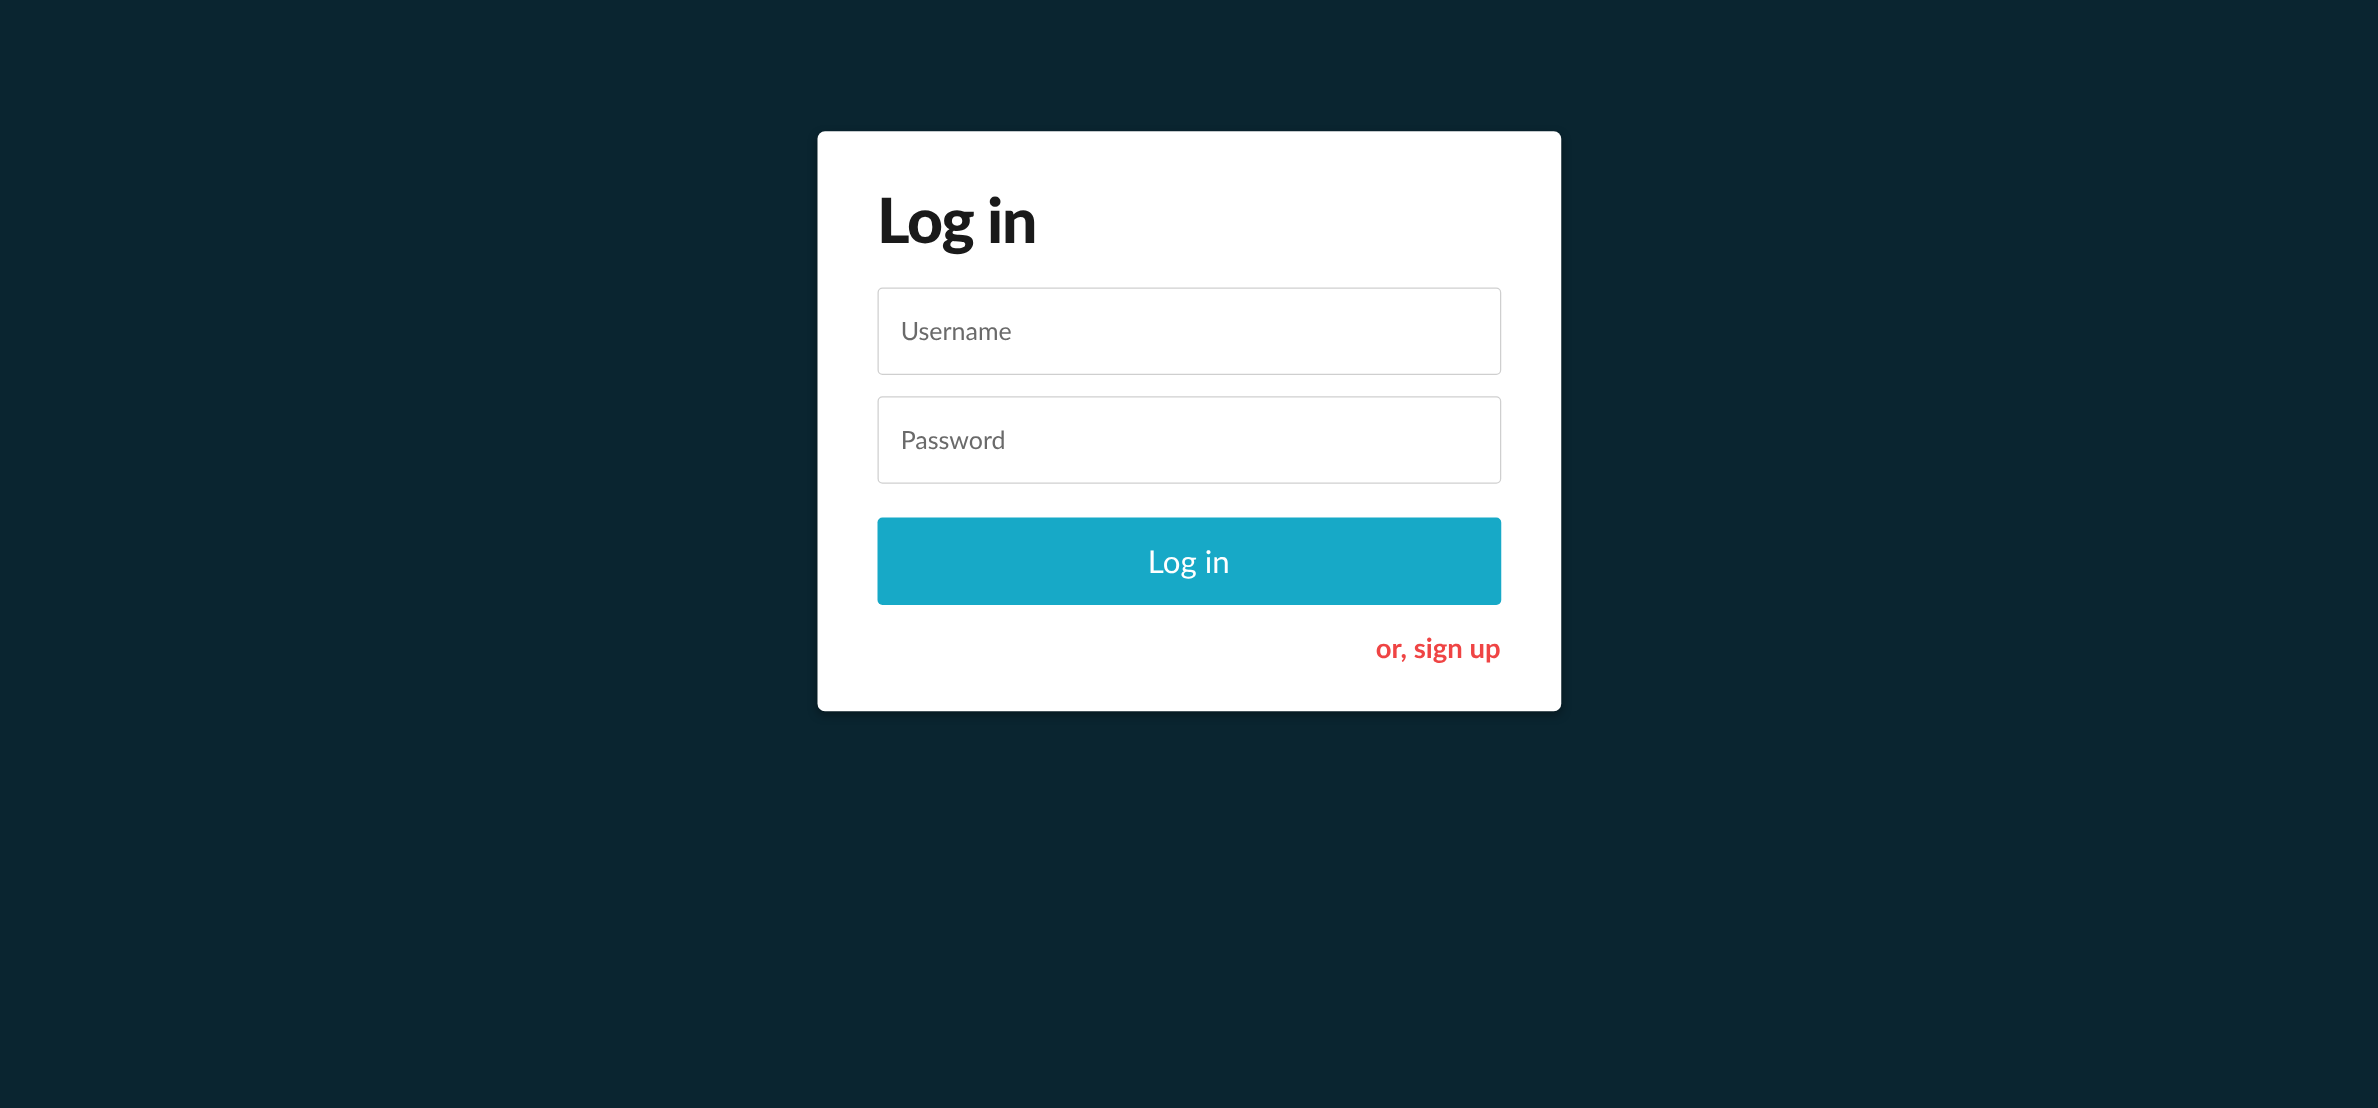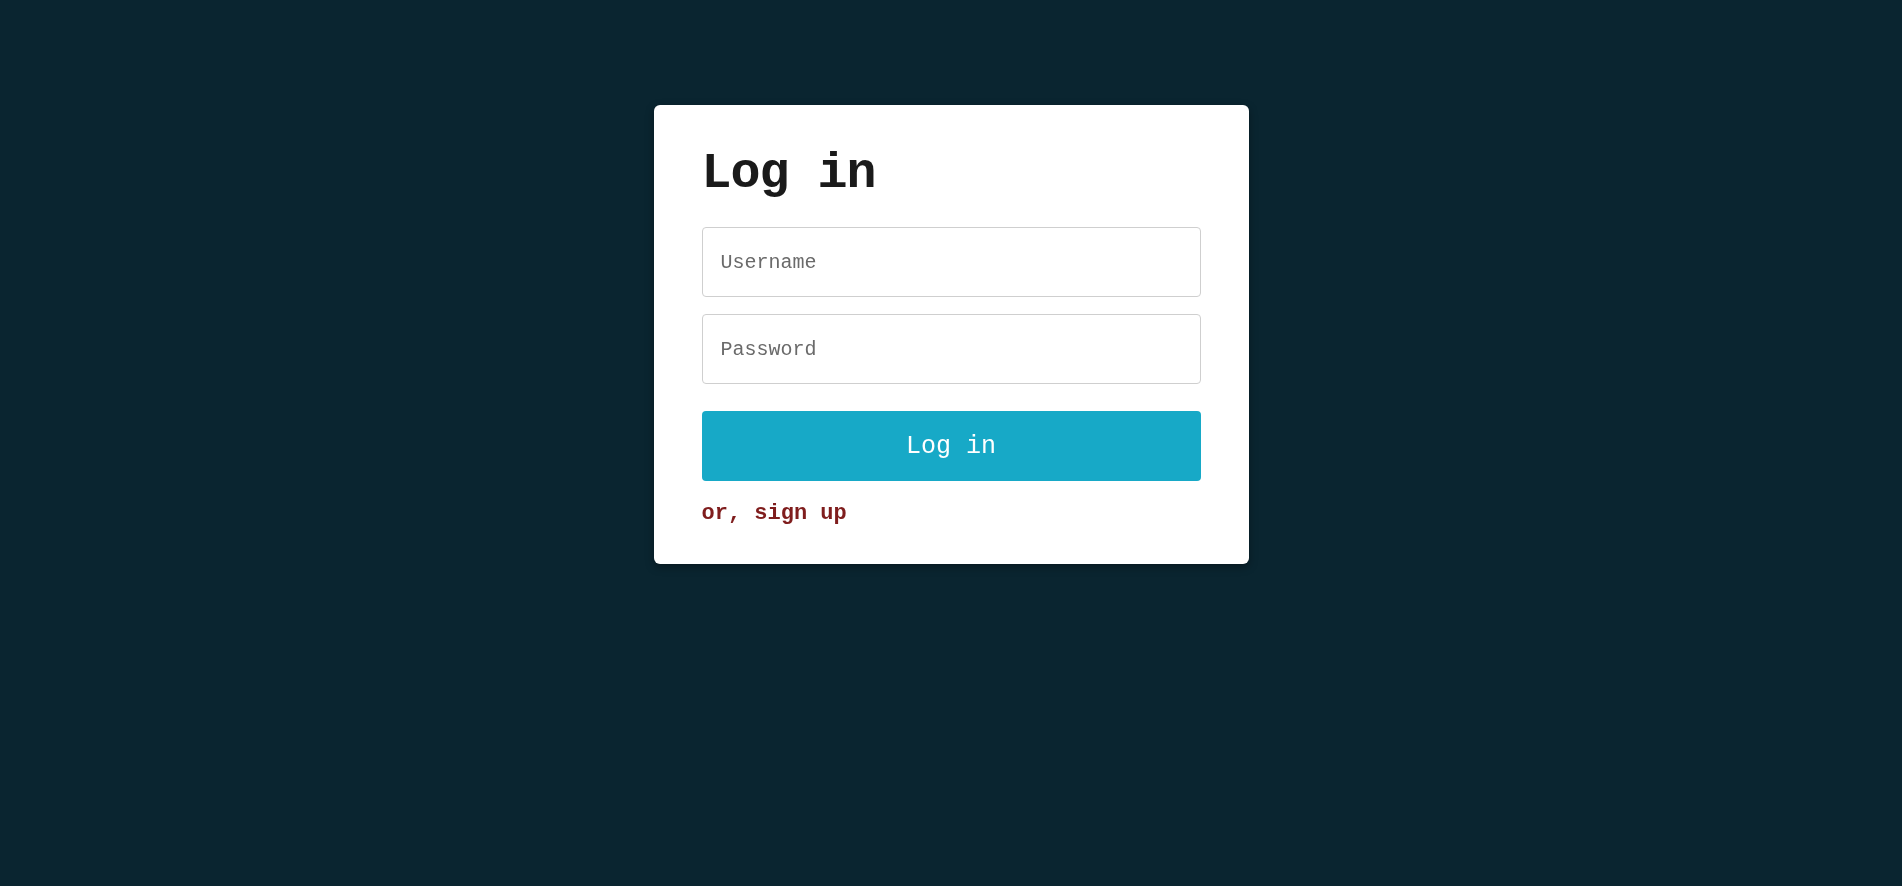--- a/index.html
+++ b/index.html
@@ -1,19 +1,18 @@
 <!DOCTYPE html>
 <html><head>
   <meta charset="utf-8">
   <style>
     * {
       margin: 0;
       padding: 0;
       box-sizing: border-box;
-      font-family: Liberation Mono, monospace;
     }
     body {
       width: 1902px;
       height: 886px;
       background-color: #0a2530;
       font-family: 'Lato', -apple-system, BlinkMacSystemFont, 'Segoe UI', sans-serif;
       display: flex;
       justify-content: center;
       align-items: flex-start;
       padding-top: 105px;
@@ -57,22 +56,22 @@
       color: #ffffff;
       font-size: 25px;
       font-weight: 400;
       cursor: pointer;
       margin-top: 10px;
       margin-bottom: 20px;
       font-family: inherit;
     }
     .signup-link {
       display: block;
-      text-align: left;
-      color: #7f1d1d;
+      text-align: right;
+      color: #ef4444;
       font-size: 22px;
       font-weight: 700;
       text-decoration: none;
       cursor: pointer;
     }
   </style>
 </head>
 <body>
 
 <div class="login-card">

